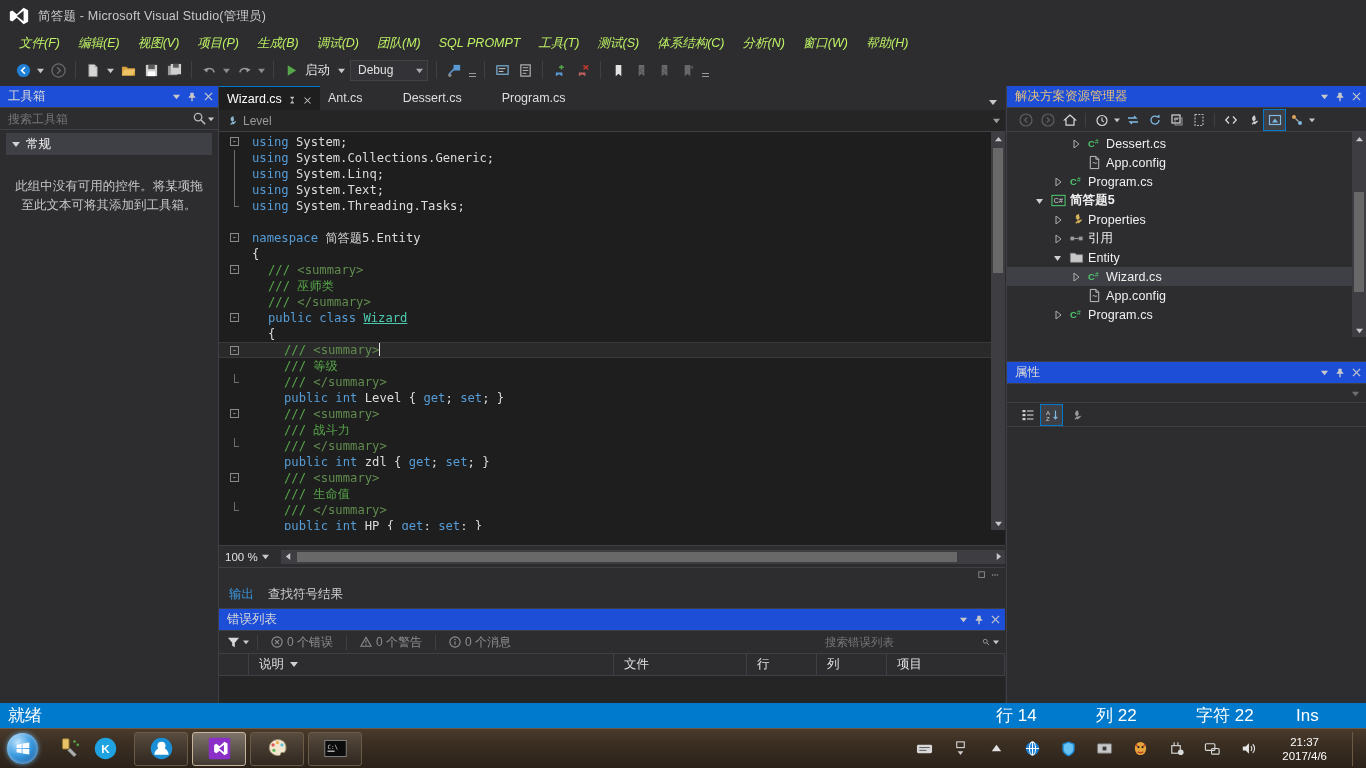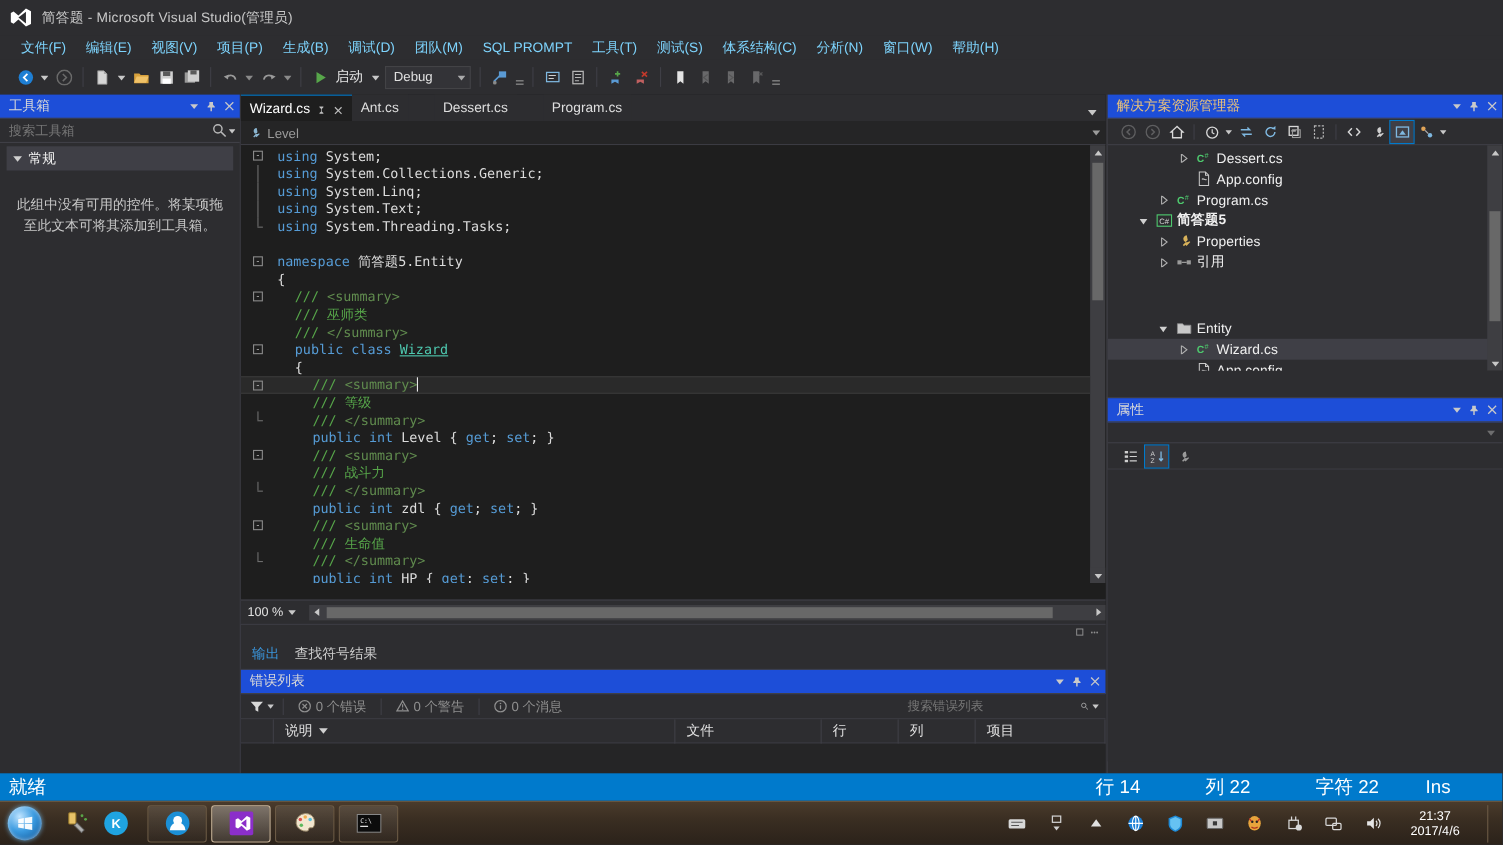--- a/index.html
+++ b/index.html
@@ -32,21 +32,21 @@
   }
   .ql-search { width:14px; height:14px; opacity:.75; }
   .wbtn { width:30px; height:30px; display:flex; align-items:center; justify-content:center; color:#d0d0d0; }
   .wbtn svg { width:11px; height:11px; }
 
   
   .menubar {
     position:absolute; left:0; top:32px; width:1366px; height:22px;
     display:flex; align-items:center; padding-left:10px; background:#2d2d30;
   }
-  .menu-item { padding:2px 9px; font-size:12.5px; color:#7dd3fc; cursor:default; }
+  .menu-item { padding:2px 9px; font-size:12.5px; color:#bef264; cursor:default;font-style:italic; }
 
   
   .toolbar {
     position:absolute; left:0; top:54px; width:1366px; height:32px;
     background:#2d2d30; display:flex; align-items:center; padding-left:12px; gap:1px;
   }
   .tb { width:22px; height:24px; display:flex; align-items:center; justify-content:center; }
   .tb svg { width:15px; height:15px; }
   .tb-caret { width:11px; height:24px; display:flex; align-items:center; justify-content:center; }
   .tb-caret svg { width:7px; height:7px; }
@@ -899,21 +899,21 @@
             </span>
             <span class="ico">
               <svg viewBox="0 0 16 16">
                 <rect x="1.5" y="6" width="4" height="4" fill="#9a9a9a"></rect>
                 <rect x="10.5" y="6" width="4" height="4" fill="#9a9a9a"></rect>
                 <line x1="5.5" y1="8" x2="10.5" y2="8" stroke="#9a9a9a" stroke-width="1.2"></line>
               </svg>
             </span>
             <span class="lbl">引用</span>
           </div>
-          <div class="tree-row" style="padding-left: 44px; margin-top: 41px;">
+          <div class="tree-row" style="padding-left: 44px;">
             <span class="exp">
               <svg viewBox="0 0 8 8">
                 <polygon points="0,2 7,2 3.5,7" fill="#d0d0d0"></polygon>
               </svg>
             </span>
             <span class="ico">
               <svg viewBox="0 0 16 16">
                 <path d="M1.5 3.5h5l1.3 1.5H14.5v8h-13z" fill="#c8c8c8" stroke="#8a8a8a" stroke-width=".8"></path>
               </svg>
             </span>

